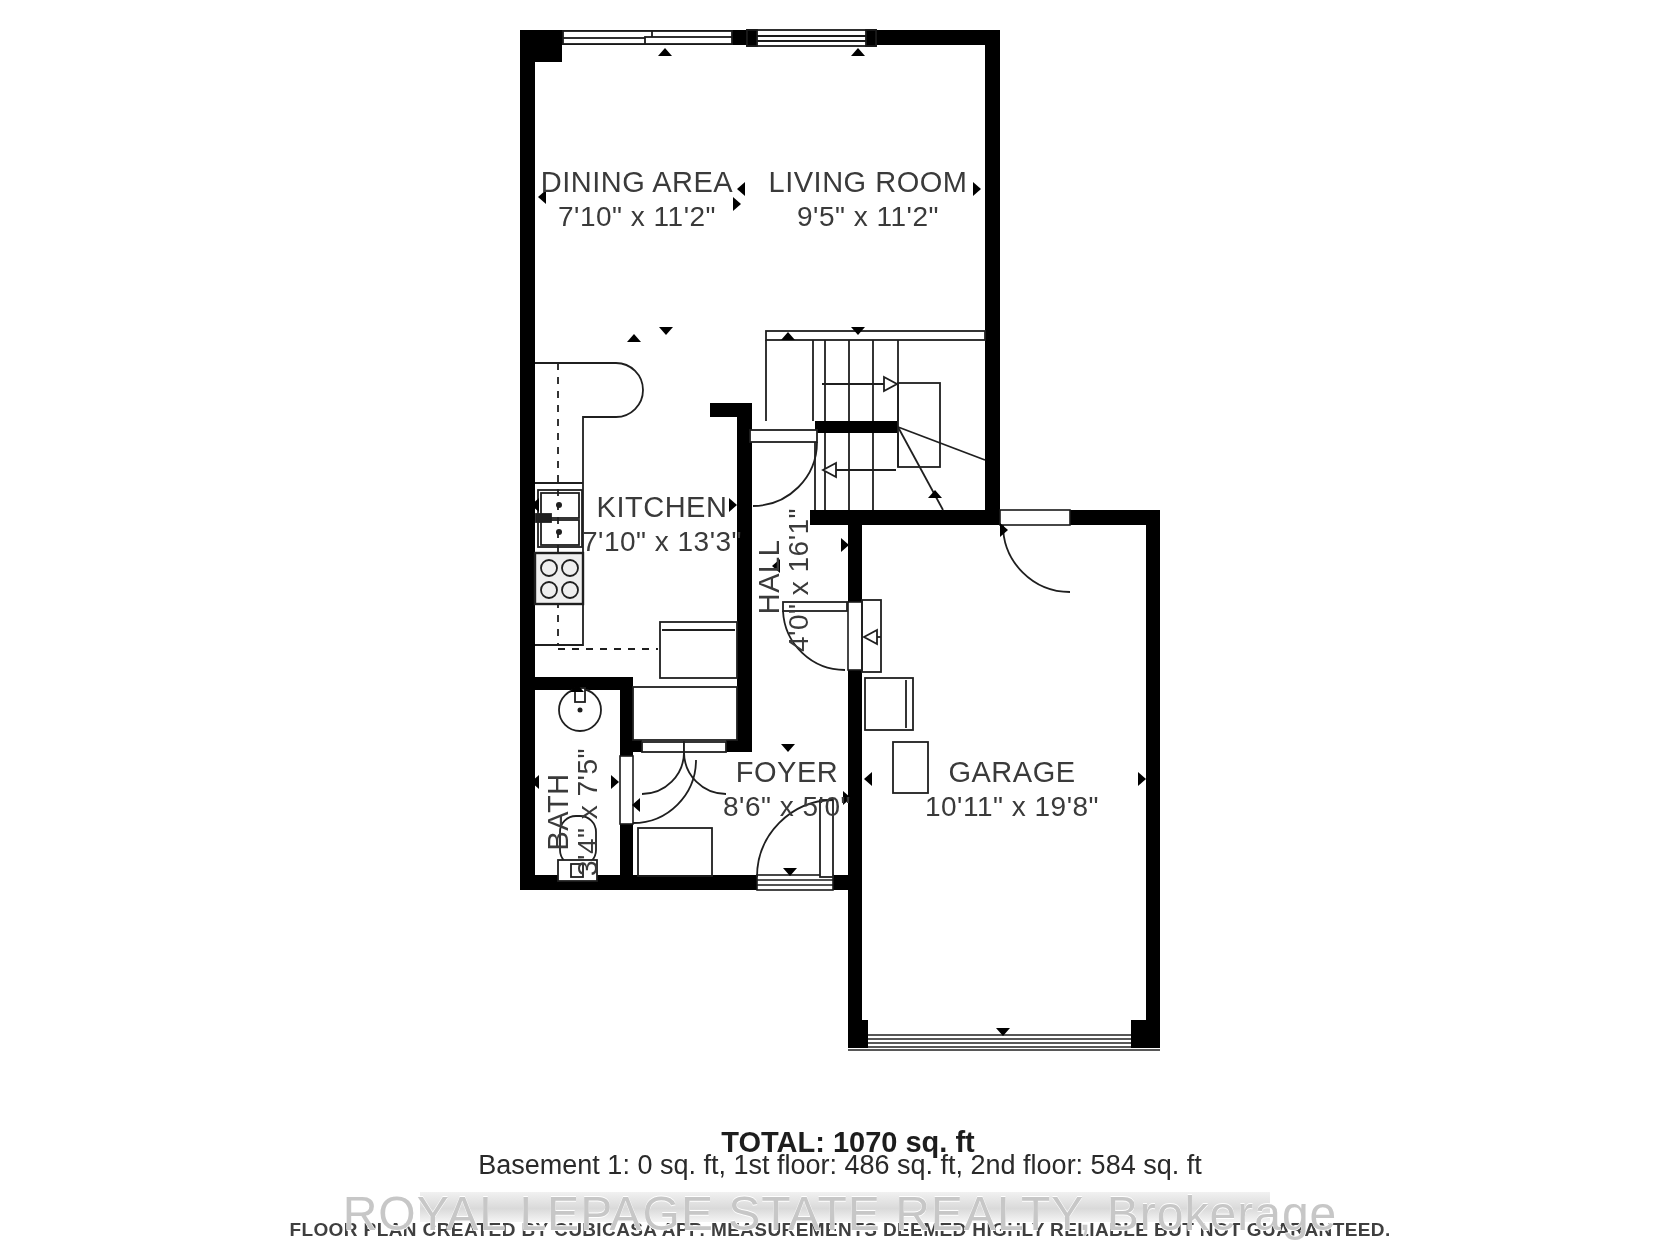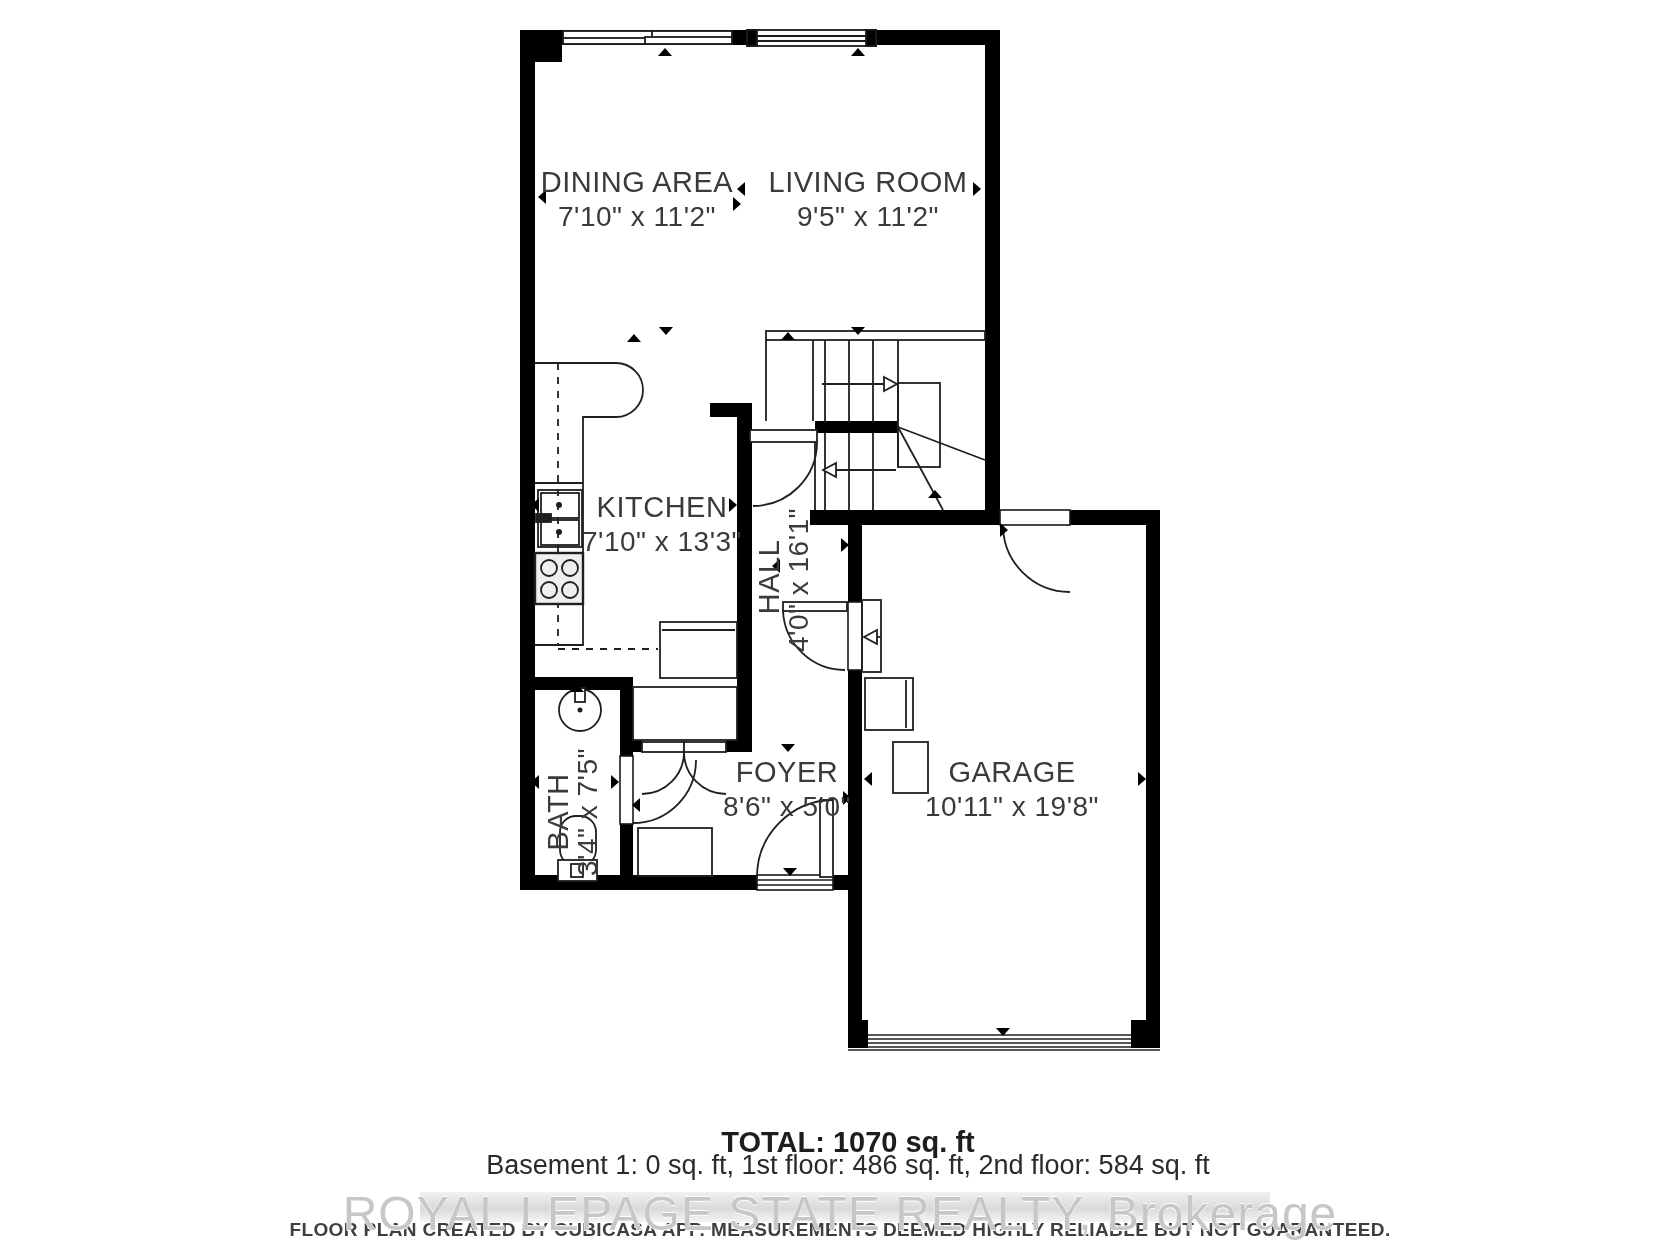--- a/index.html
+++ b/index.html
@@ -4,21 +4,21 @@
 <style>
   html,body{margin:0;padding:0;background:#ffffff;}
   #stage{position:relative;width:1680px;height:1260px;background:#ffffff;overflow:hidden;
          font-family:"Liberation Sans", sans-serif;border-radius:14px;}
   #plan-svg{position:absolute;left:0;top:0;}
   .room-name, .room-dims{fill:#3a3a3a;font-size:29px;letter-spacing:0.5px;}
   .room-dims{font-size:28px;}
   .txt{position:absolute;left:840px;transform:translateX(-50%);white-space:nowrap;
        color:#222;text-align:center;}
   .total-line{top:1126px;font-size:29px;font-weight:bold;color:#1d1d1d;margin-left:8px;}
-  .floors-line{top:1150px;font-size:27px;color:#2a2a2a;margin-left:8px;}
+  .floors-line{top:1150px;font-size:27px;color:#2a2a2a;}
   .excluded-line{top:1176px;font-size:27px;color:#2a2a2a;z-index:3;}
   .wm-band{position:absolute;left:420px;top:1192px;width:850px;height:30px;z-index:1;
            background:linear-gradient(180deg,rgba(120,120,120,0.10),rgba(120,120,120,0.28) 55%,rgba(120,120,120,0.08));}
   .watermark{top:1186px;font-size:48px;color:#c7c7c7;z-index:2;letter-spacing:1px;
              text-shadow:0 1px 0 #ffffff,0 -1px 0 #ffffff;}
   .disclaimer{top:1219px;font-size:19px;color:#3f3f3f;letter-spacing:0.4px;font-weight:bold;text-align:center;}
 </style>
 </head>
 <body>
 

